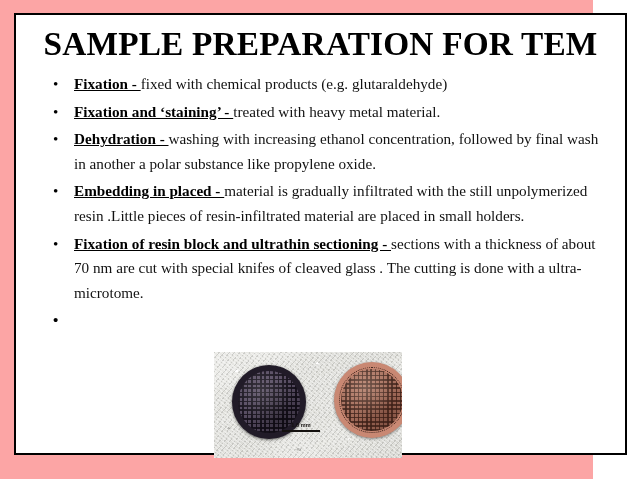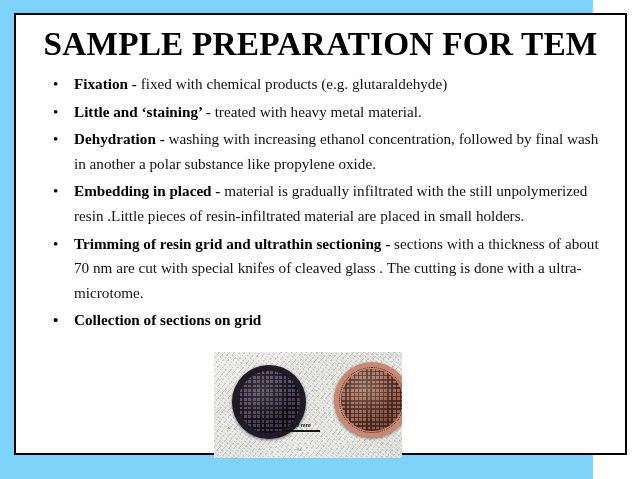--- a/index.html
+++ b/index.html
@@ -13,21 +13,21 @@
     overflow: hidden;
     font-family: "Liberation Serif", "DejaVu Serif", serif;
   }
 
   .slide {
     position: absolute;
     left: 0;
     top: 0;
     width: 593px;
     height: 479px;
-    background: #7dd3fc;
+    background: #fca5a5;
   }
 
   
   .slide-frame {
     position: absolute;
     left: 14px;
     top: 13px;
     width: 613px;
     height: 442px;
     border: 2px solid #000000;
@@ -78,20 +78,21 @@
     top: 0;
     width: 12px;
     font-size: 15.2px;
     line-height: 24.6px;
     color: #000000;
   }
 
   .lead {
     font-weight: bold;
     color: #000000;
+    text-decoration: underline;
   }
 
   .bullet-item.all-bold {
     font-weight: bold;
   }
 
   
   .photo {
     position: absolute;
     left: 198px;
@@ -231,41 +232,41 @@
 
     <ul class="body-list">
 
       <li class="bullet-item">
         <span class="bullet-mark">•</span>
         <span class="lead">Fixation - </span><span>fixed with chemical products (e.g. glutaraldehyde)</span>
       </li>
 
       <li class="bullet-item">
         <span class="bullet-mark">•</span>
-        <span class="lead">Little and ‘staining’ - </span><span>treated with heavy metal material.</span>
+        <span class="lead">Fixation and ‘staining’ - </span><span>treated with heavy metal material.</span>
       </li>
 
       <li class="bullet-item">
         <span class="bullet-mark">•</span>
         <span class="lead">Dehydration - </span><span>washing with increasing ethanol concentration, followed by final wash in another a polar substance like propylene oxide.</span>
       </li>
 
       <li class="bullet-item">
         <span class="bullet-mark">•</span>
         <span class="lead">Embedding in placed - </span><span>material is gradually infiltrated with the still unpolymerized resin .Little pieces of resin-infiltrated material are placed in small holders.</span>
       </li>
 
       <li class="bullet-item">
         <span class="bullet-mark">•</span>
-        <span class="lead">Trimming of resin grid and ultrathin sectioning - </span><span>sections with a thickness of about 70 nm are cut with special knifes of cleaved glass . The cutting is done with a ultra-microtome.</span>
+        <span class="lead">Fixation of resin block and ultrathin sectioning - </span><span>sections with a thickness of about 70 nm are cut with special knifes of cleaved glass . The cutting is done with a ultra-microtome.</span>
       </li>
 
       <li class="bullet-item all-bold">
         <span class="bullet-mark">•</span>
-        <span class="lead">Collection of sections on grid</span><span></span>
+        <span></span>
       </li>
 
     </ul>
 
     <div class="photo">
       <div class="photo-speckle"></div>
 
       <div class="grid-disc grid-dark">
         <div class="mesh"></div>
       </div>

